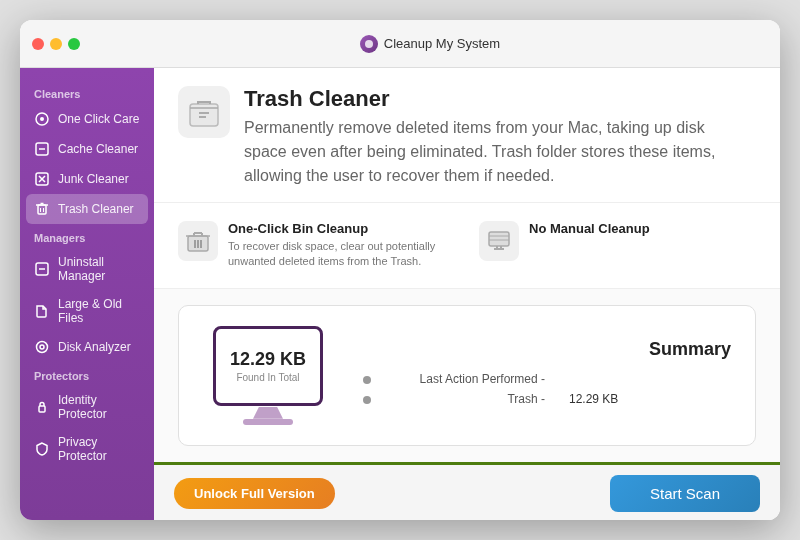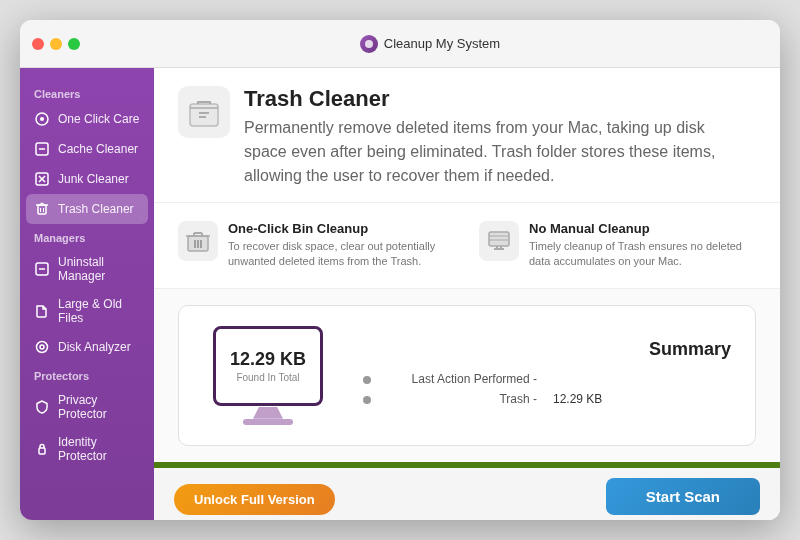--- a/index.html
+++ b/index.html
@@ -245,66 +245,66 @@
     .summary-info h2 {
       font-size: 18px;
       font-weight: 700;
       color: #222;
       margin-bottom: 12px;
     }
     .summary-row {
       display: flex;
       align-items: flex-start;
       margin-bottom: 6px;
-      gap: 16px;
+      gap: 24px;
     }
     .dot {
       width: 8px;
       height: 8px;
       border-radius: 50%;
       background: #999;
       margin-top: 4px;
       flex-shrink: 0;
     }
     .summary-label {
       font-size: 12px;
       color: #555;
       min-width: 150px;
     }
     .summary-value {
       font-size: 12px;
       color: #333;
     }
     .bottom-bar {
       background: #f5f5f5;
-      border-top: 6px solid #4d7c0f;
+      border-top: 3px solid #4d7c0f;
       padding: 10px 20px;
       display: flex;
       justify-content: space-between;
-      align-items: flex-end;
+      align-items: center;
       flex-shrink: 0;
     }
     .unlock-btn {
       background: linear-gradient(135deg, #f39c12, #e67e22);
       color: white;
       border: none;
       border-radius: 20px;
       padding: 8px 20px;
       font-size: 13px;
       font-weight: 600;
       cursor: pointer;
     }
     .start-scan-btn {
       background: linear-gradient(135deg, #3498db, #2980b9);
       color: white;
       border: none;
       border-radius: 8px;
       padding: 10px 40px;
       font-size: 15px;
-      font-weight: 700;
+      font-weight: 400;
       cursor: pointer;
     }
   </style>
 </head>
 <body>
 
 <div class="window">
 
   <div class="titlebar">
     <div class="traffic-lights">
@@ -395,33 +395,33 @@
             </svg>
         </div>
         <span>Disk Analyzer</span>
       </div>
 
       <div class="sidebar-section-label">Protectors</div>
 
       <div class="sidebar-item">
         <div class="sidebar-icon">
           <svg width="14" height="14" viewBox="0 0 14 14" fill="none">
-              <path d="M7 1L2 3.5v4C2 10 4.5 12.5 7 13c2.5-.5 5-3 5-5.5v-4L7 1z" stroke="white" stroke-width="1.5"></path>
-            </svg>
-        </div>
-        <span>Privacy Protector</span>
-      </div>
-      <div class="sidebar-item">
-        <div class="sidebar-icon">
-          <svg width="14" height="14" viewBox="0 0 14 14" fill="none">
               <rect x="4" y="6" width="6" height="6" rx="1" stroke="white" stroke-width="1.5"></rect>
               <path d="M5 6V4.5a2 2 0 014 0V6" stroke="white" stroke-width="1.5"></path>
             </svg>
         </div>
         <span>Identity Protector</span>
+      </div>
+      <div class="sidebar-item">
+        <div class="sidebar-icon">
+          <svg width="14" height="14" viewBox="0 0 14 14" fill="none">
+              <path d="M7 1L2 3.5v4C2 10 4.5 12.5 7 13c2.5-.5 5-3 5-5.5v-4L7 1z" stroke="white" stroke-width="1.5"></path>
+            </svg>
+        </div>
+        <span>Privacy Protector</span>
       </div>
     </div>
 
     <div class="main-content">
 
       <div class="page-header">
         <div class="header-icon-box">
           <svg width="36" height="36" viewBox="0 0 36 36" fill="none">
             <rect x="4" y="10" width="28" height="22" rx="3" fill="#e8e8e8" stroke="#bbb" stroke-width="1.5"></rect>
             <line x1="4" y1="14" x2="32" y2="14" stroke="#aaa" stroke-width="1.5"></line>
@@ -463,21 +463,20 @@
               <rect x="3" y="4" width="20" height="14" rx="2" fill="#ddd" stroke="#aaa" stroke-width="1.5"></rect>
               <line x1="3" y1="8" x2="23" y2="8" stroke="#aaa" stroke-width="1"></line>
               <line x1="3" y1="12" x2="23" y2="12" stroke="#aaa" stroke-width="1"></line>
               <line x1="11" y1="18" x2="11" y2="21" stroke="#aaa" stroke-width="2"></line>
               <line x1="15" y1="18" x2="15" y2="21" stroke="#aaa" stroke-width="2"></line>
               <line x1="8" y1="21" x2="18" y2="21" stroke="#aaa" stroke-width="2"></line>
             </svg>
           </div>
           <div class="feature-text">
             <h3>No Manual Cleanup</h3>
-            <p>Timely cleanup of Trash ensures no deleted data accumulates on your Mac.</p>
           </div>
         </div>
       </div>
 
       <div class="summary-section">
         <div class="summary-card">
 
           <div class="monitor-graphic">
             <div class="monitor-screen">
               <span class="monitor-size-text">12.29 KB</span>

